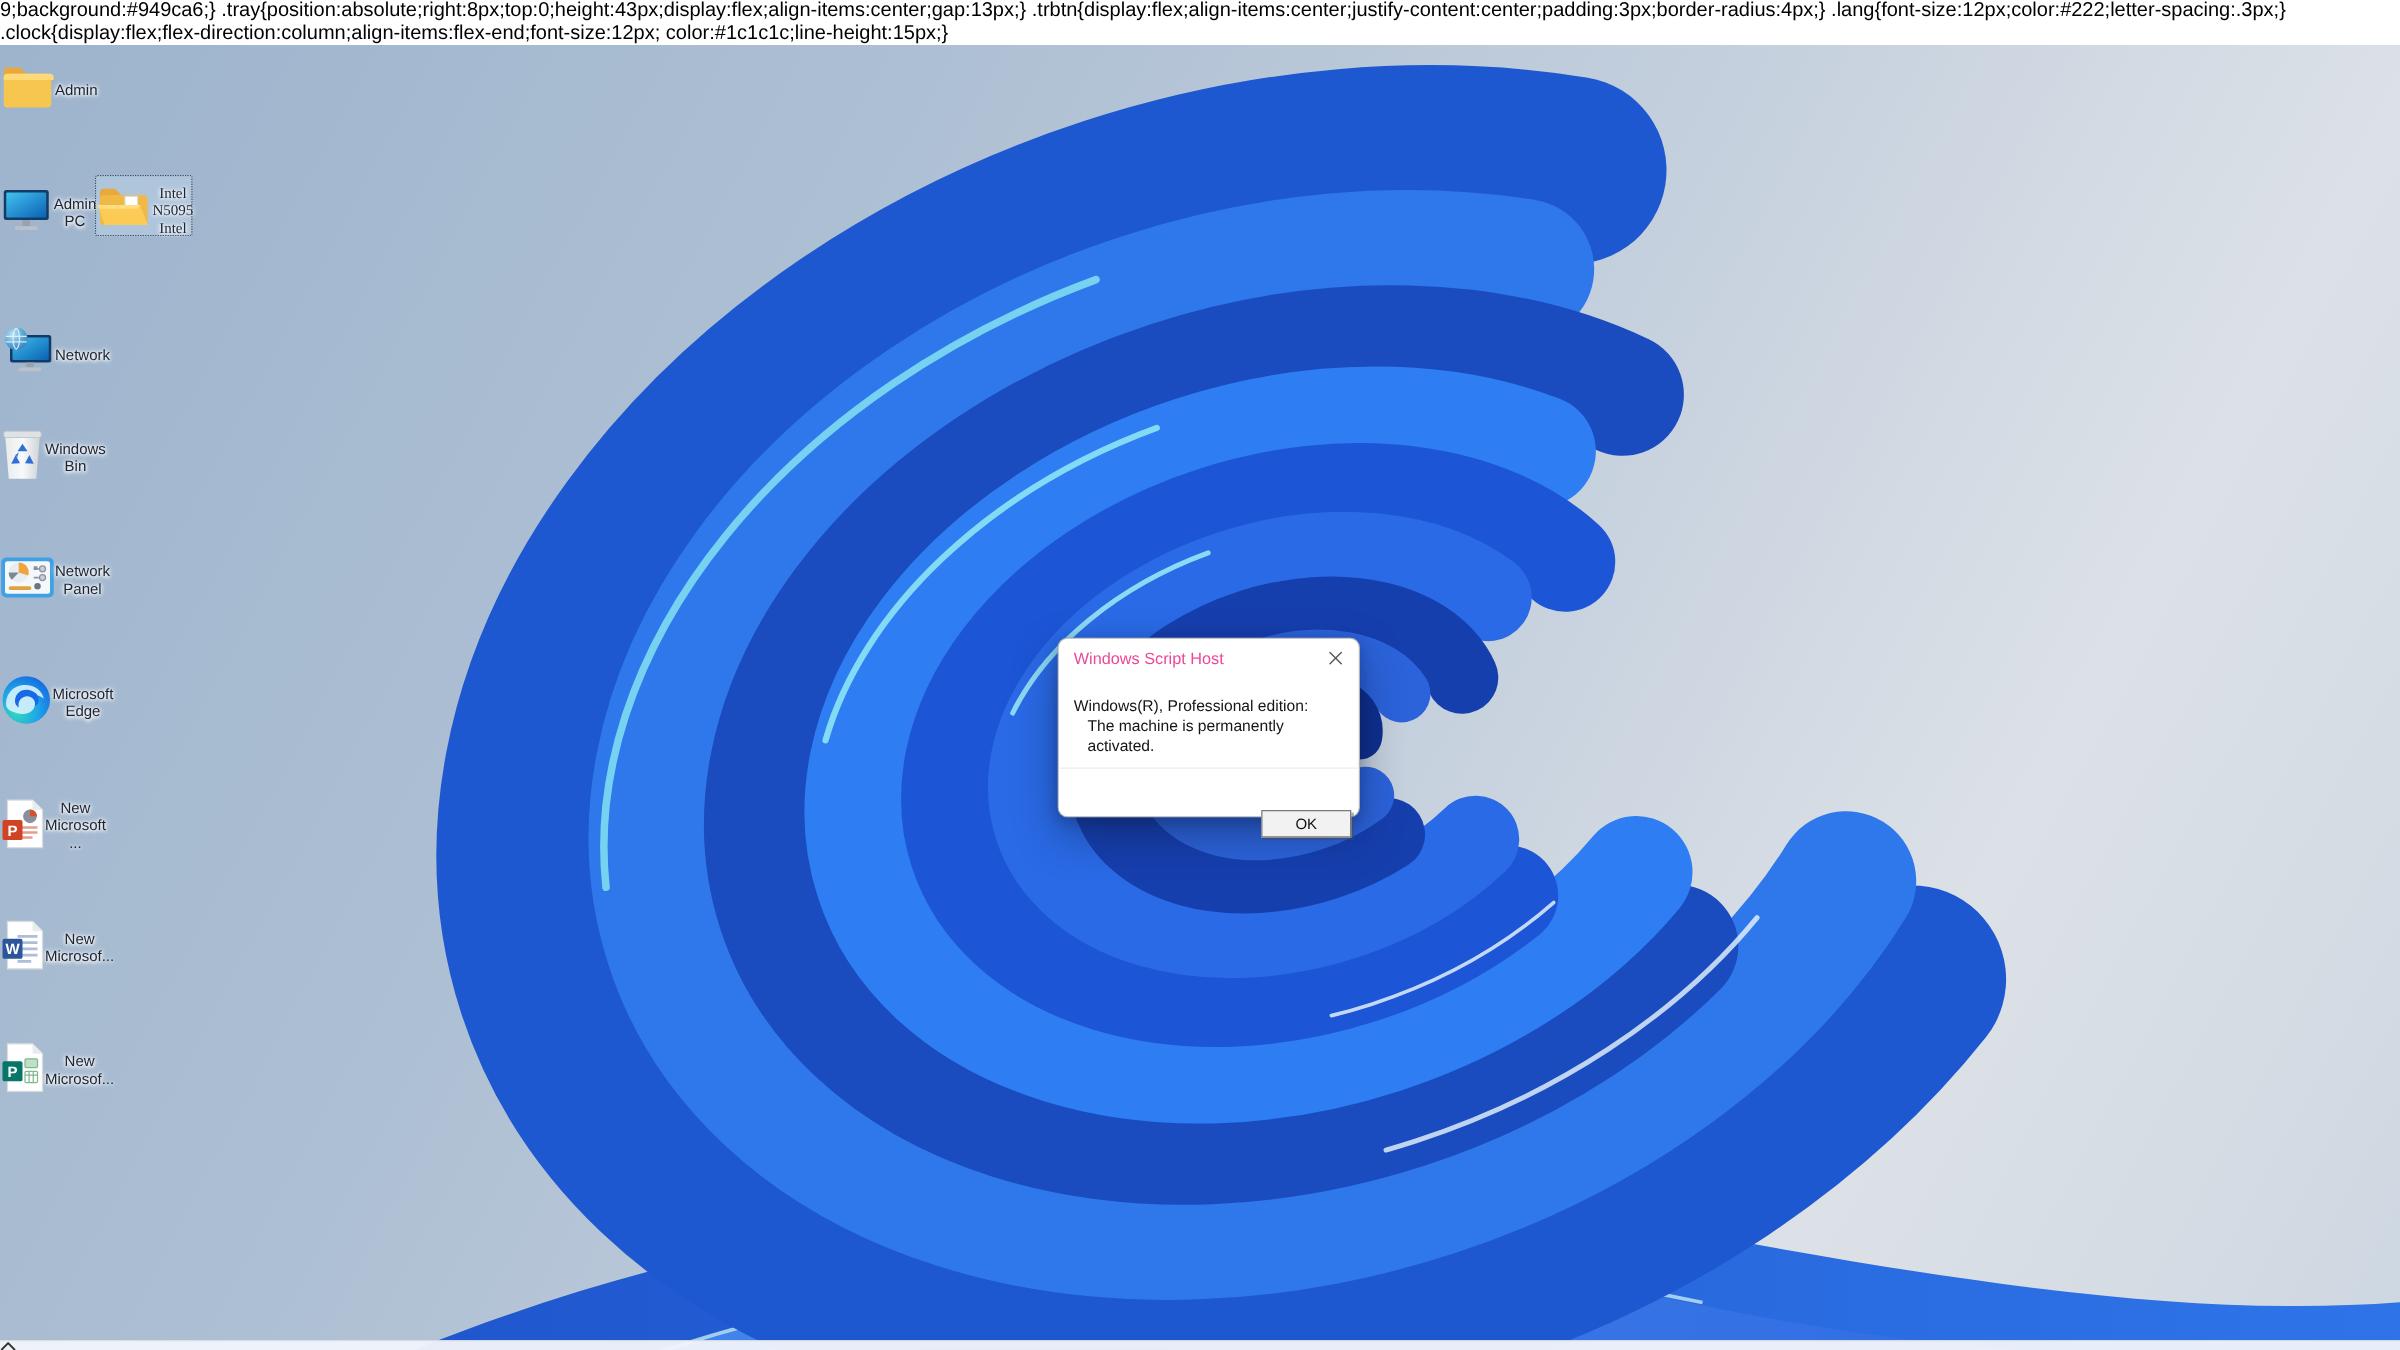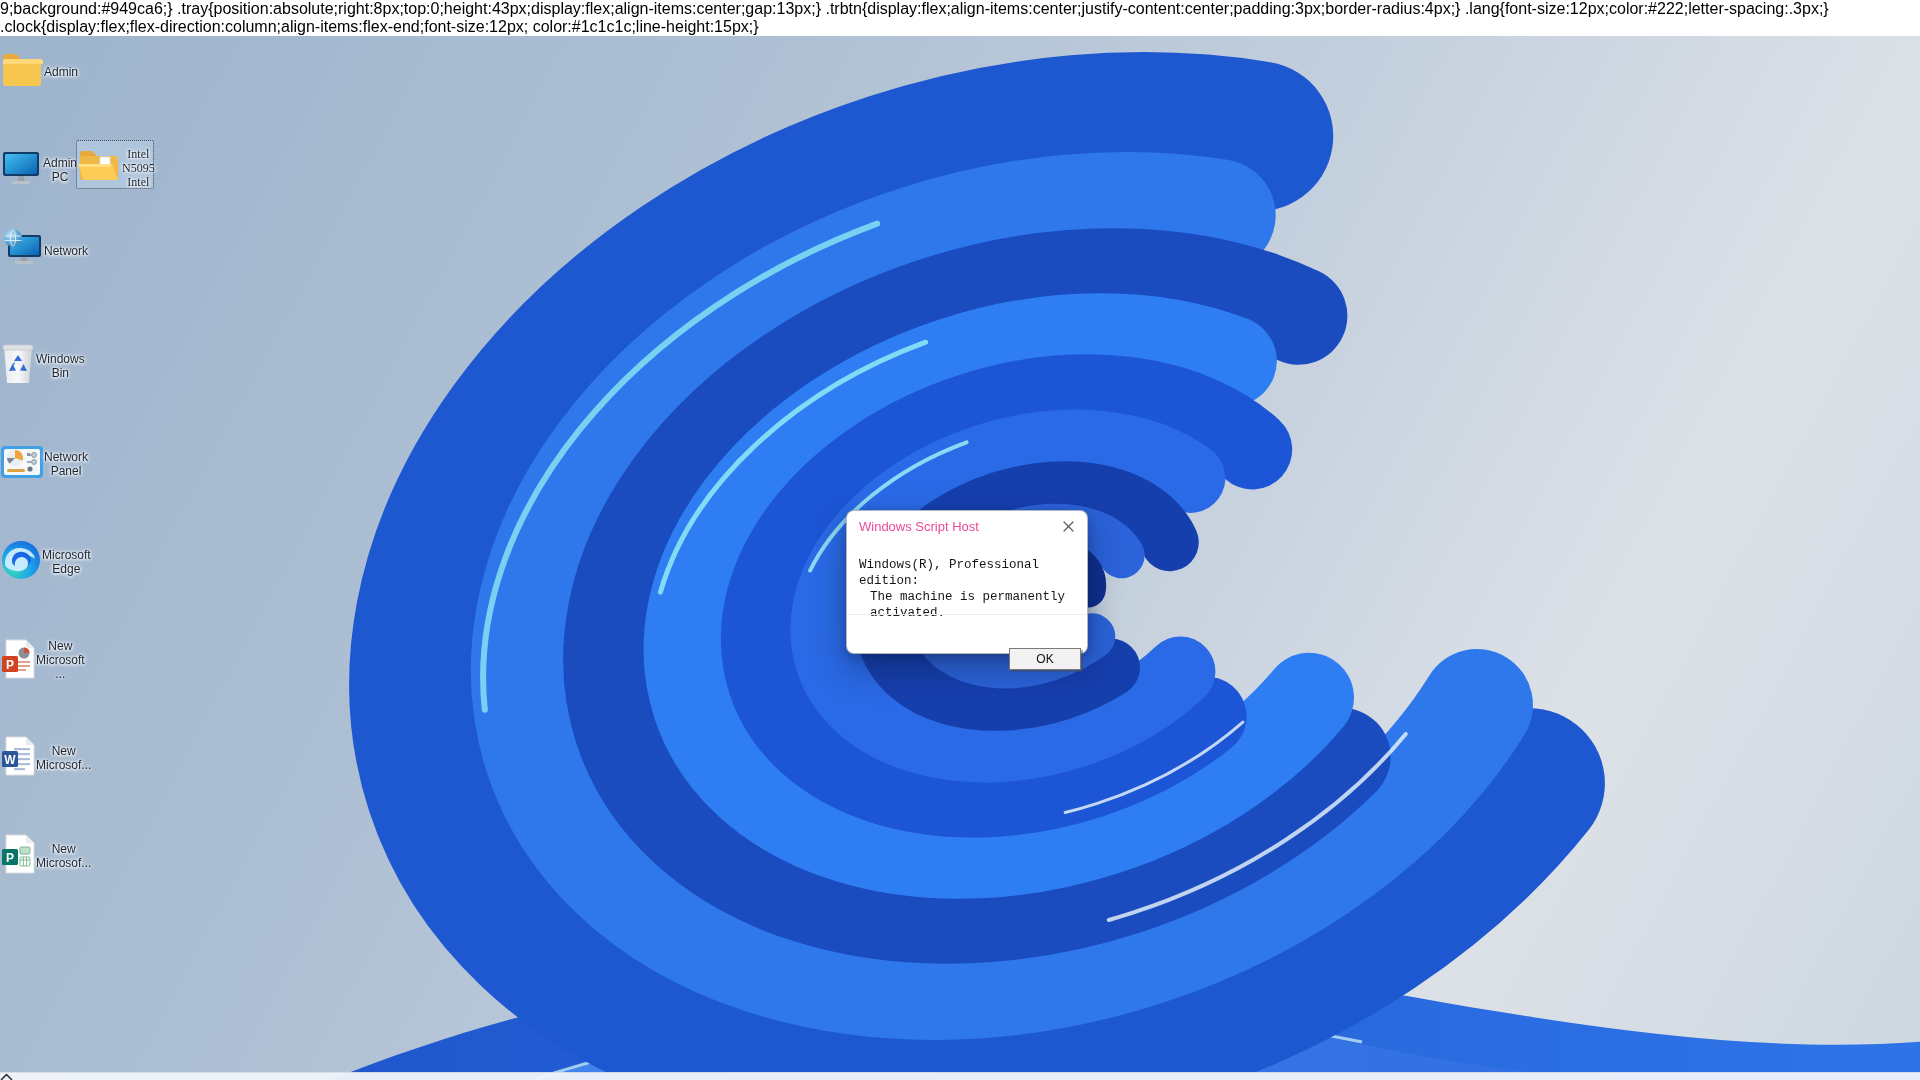--- a/index.html
+++ b/index.html
@@ -17,21 +17,21 @@
       text-shadow:0 0 3px #fff,0 0 5px rgba(255,255,255,.95),0 1px 3px rgba(255,255,255,.9);}
   .di.selected{background:rgba(200,222,243,.38);outline:1px dotted #3f4854;outline-offset:-1px;font-family:Liberation Serif, serif;}
   
   .dialog{position:absolute;left:846px;top:474px;width:240px;height:142px;background:#fff;
       border:1px solid rgba(110,120,135,.55);border-radius:8px;
       box-shadow:0 14px 34px rgba(10,20,50,.38),0 3px 10px rgba(10,20,50,.22);}
   .dialog .titlebar{position:relative;height:30px;display:flex;align-items:center;padding-left:12px;}
   .dialog .title{font-size:13px;color:#ec4899;}
   .dialog .close{position:absolute;top:4px;right:6px;width:26px;height:22px;display:flex;
       align-items:center;justify-content:center;border-radius:4px;}
-  .dialog .body{padding:16px 12px 0 12px;font-size:12.5px;color:#151515;line-height:16px;font-family:Liberation Mono, monospace;}
+  .dialog .body{padding:16px 12px 0 12px;font-size:12.5px;color:#151515;line-height:16px;}
   .dialog .msg2{padding-left:11px;}
   .dialog .footer-line{position:absolute;left:0;right:0;top:103px;height:1px;background:#ededed;}
   .okbtn{position:absolute;left:162px;top:108px;width:72px;height:22px;background:#f2f2f2;
       border:1px solid #7a7a7a;box-shadow:2px 2px 0 rgba(70,75,85,.45);
       font-size:12px;color:#111;display:flex;align-items:center;justify-content:center;margin-top:29px;}
   
   .taskbar{position:absolute;left:0;right:0;bottom:0;height:43px;
       background:rgba(240,244,250,.96);border-top:1px solid rgba(150,160,175,.25);}
   .weather{position:absolute;left:10px;top:3px;display:flex;align-items:center;gap:7px;
       padding:2px 8px;border-radius:4px;}
@@ -131,21 +131,21 @@
           <path d="M2 17h34l6 16H8z" fill="#fccb55"></path>
           <path d="M2 17h34l-2 3H4z" fill="#ffdd80"></path>
         </svg>
     </div>
     <div class="lb">
       <span>Intel N5095</span><br>
       <span>Intel</span>
     </div>
   </div>
 
-  <div class="di" style="left:0;top:187px">
+  <div class="di" style="left:0;top:220px">
     <div class="ic">
       <svg width="44" height="40" viewBox="0 0 44 40">
           <rect x="8" y="6" width="33" height="22" rx="2" fill="#123c66"></rect>
           <rect x="10" y="8" width="29" height="18" rx="1" fill="url(#nwg)"></rect>
           <defs>
             <linearGradient id="nwg" x1="0" y1="0" x2="1" y2="1">
               <stop offset="0" stop-color="#3fbceb"></stop>
               <stop offset="1" stop-color="#0a62b4"></stop>
             </linearGradient>
             <radialGradient id="glb" cx="0.35" cy="0.3" r="0.9">

